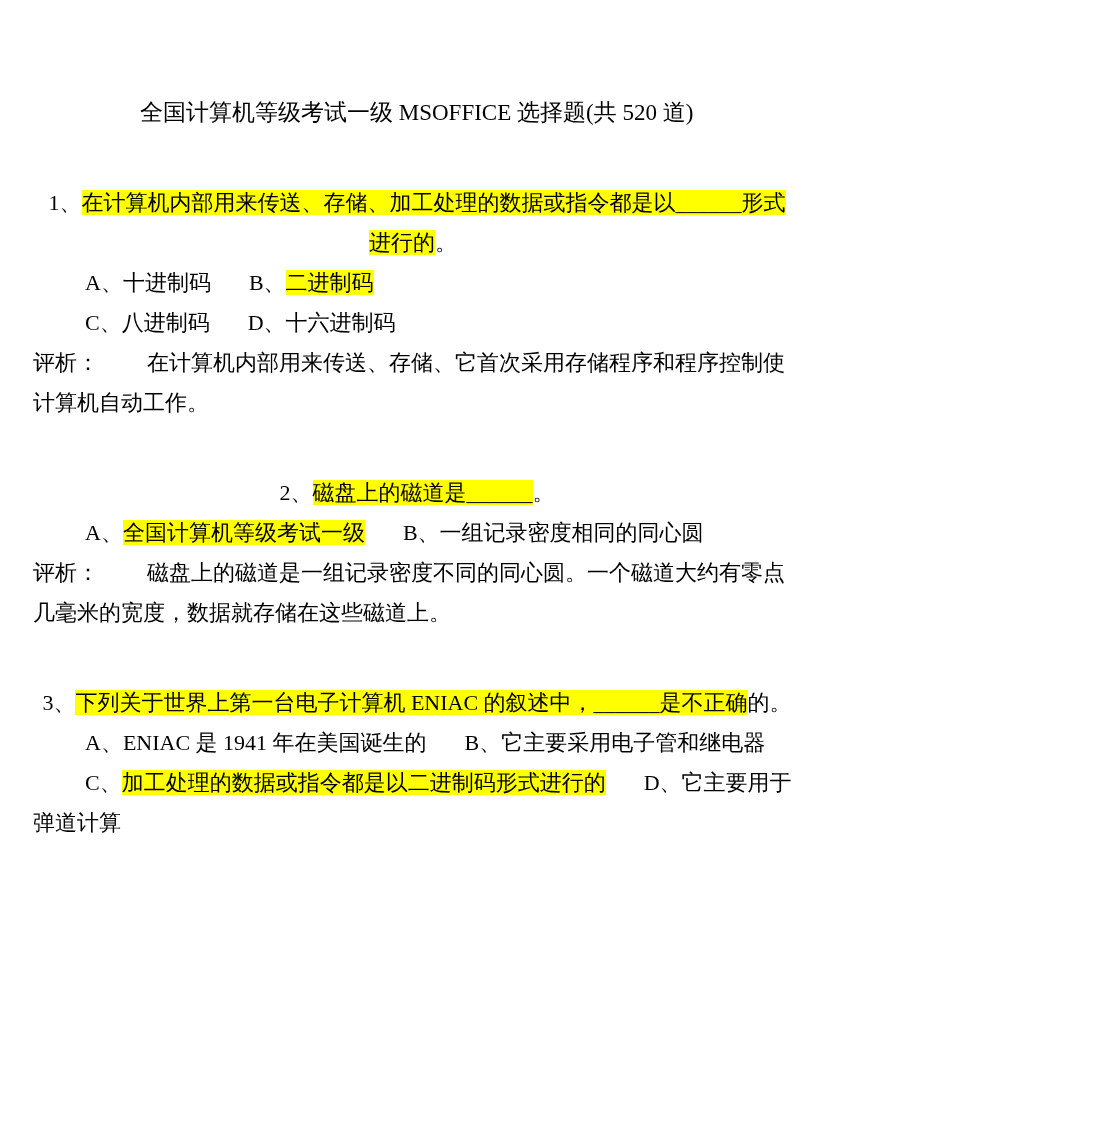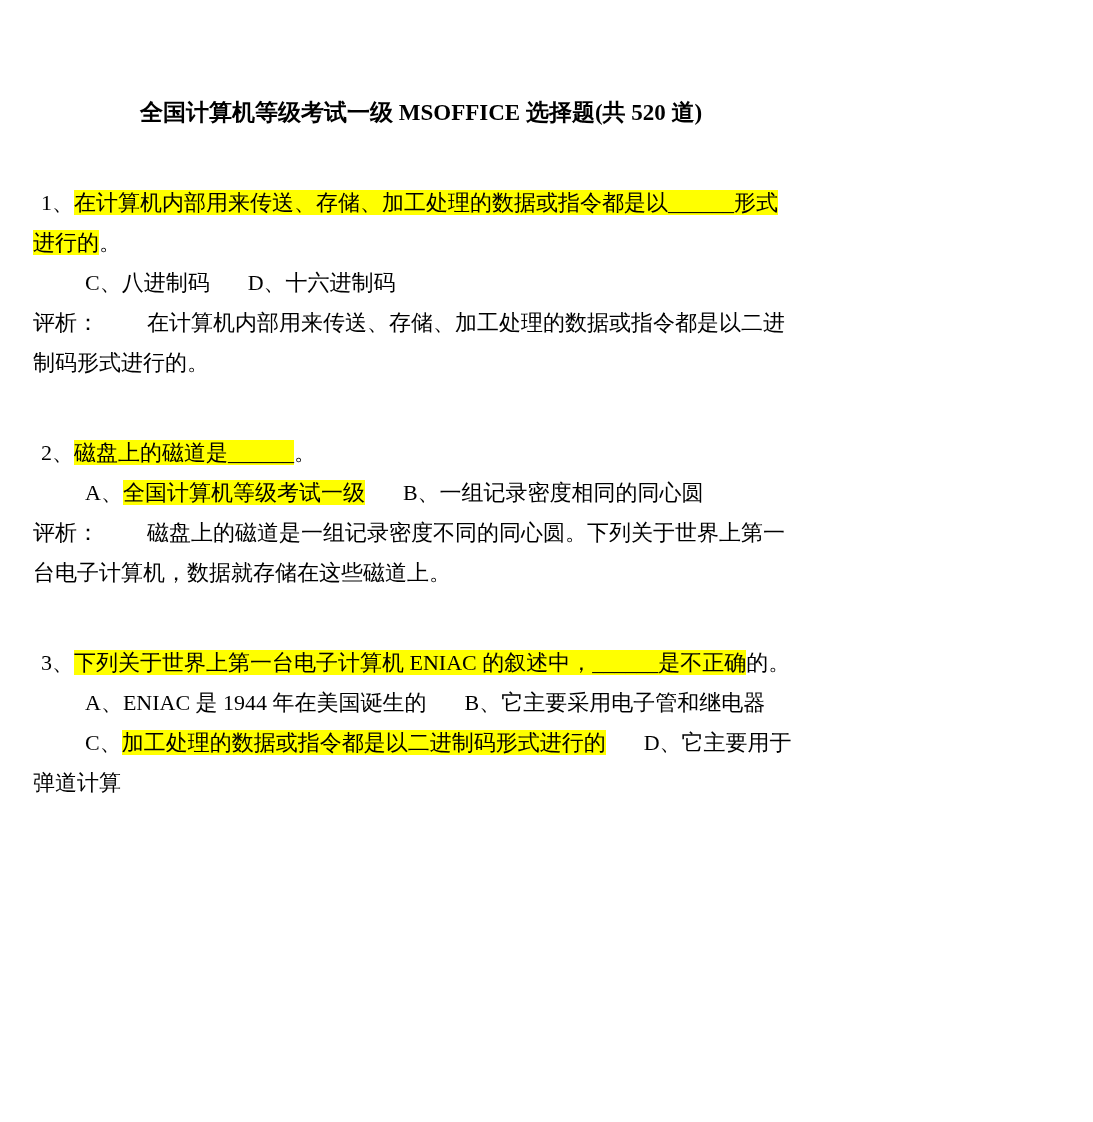--- a/index.html
+++ b/index.html
@@ -17,67 +17,70 @@
   .page {
     box-sizing: border-box;
     width: 793px;
     padding: 93px 0 0 33px;
     font-size: 22px;
     line-height: 40px;
   }
   .doc-title {
     margin: 0 0 0 107px;
     font-size: 23px;
-    font-weight: bold;
+    font-weight: normal;
     white-space: nowrap;
   }
   .question { margin-top: 50px; }
   .question p { margin: 0; }
-  .stem { text-indent: 8px; }
+  .stem { text-indent: 8px; text-align: center; }
   .opt-row { text-indent: 52px; }
   .opt2 { margin-left: 38px; }
   .analysis-text { margin-left: 48px; }
   .hl { background: #ffff00; }
 </style>
 </head>
 <body>
 
 <div class="page">
 
   <h1 class="doc-title">全国计算机等级考试一级 MSOFFICE 选择题(共 520 道)</h1>
 
   <div class="question">
     <p class="stem">
       <span>1、</span><span class="hl">在计算机内部用来传送、存储、加工处理的数据或指令都是以______形式进行的</span><span>。</span>
     </p>
     <p class="opt-row">
+      <span><span>A、</span><span>十进制码</span></span><span class="opt2"><span>B、</span><span class="hl">二进制码</span></span>
+    </p>
+    <p class="opt-row">
       <span><span>C、</span><span>八进制码</span></span><span class="opt2"><span>D、</span><span>十六进制码</span></span>
     </p>
     <p>
-      <span>评析：</span><span class="analysis-text">在计算机内部用来传送、存储、加工处理的数据或指令都是以二进制码形式进行的。</span>
+      <span>评析：</span><span class="analysis-text">在计算机内部用来传送、存储、它首次采用存储程序和程序控制使计算机自动工作。</span>
     </p>
   </div>
 
   <div class="question">
     <p class="stem">
       <span>2、</span><span class="hl">磁盘上的磁道是______</span><span>。</span>
     </p>
     <p class="opt-row">
       <span><span>A、</span><span class="hl">全国计算机等级考试一级</span></span><span class="opt2"><span>B、</span><span>一组记录密度相同的同心圆</span></span>
     </p>
     <p>
-      <span>评析：</span><span class="analysis-text">磁盘上的磁道是一组记录密度不同的同心圆。下列关于世界上第一台电子计算机，数据就存储在这些磁道上。</span>
+      <span>评析：</span><span class="analysis-text">磁盘上的磁道是一组记录密度不同的同心圆。一个磁道大约有零点几毫米的宽度，数据就存储在这些磁道上。</span>
     </p>
   </div>
 
   <div class="question">
     <p class="stem">
       <span>3、</span><span class="hl">下列关于世界上第一台电子计算机 ENIAC 的叙述中，______是不正确</span><span>的。</span>
     </p>
     <p class="opt-row">
-      <span><span>A、</span><span>ENIAC 是 1944 年在美国诞生的</span></span><span class="opt2"><span>B、</span><span>它主要采用电子管和继电器</span></span>
+      <span><span>A、</span><span>ENIAC 是 1941 年在美国诞生的</span></span><span class="opt2"><span>B、</span><span>它主要采用电子管和继电器</span></span>
     </p>
     <p class="opt-row">
       <span><span>C、</span><span class="hl">加工处理的数据或指令都是以二进制码形式进行的</span></span><span class="opt2"><span>D、</span><span>它主要用于弹道计算</span></span>
     </p>
   </div>
 
 </div>
 
 </body></html>

